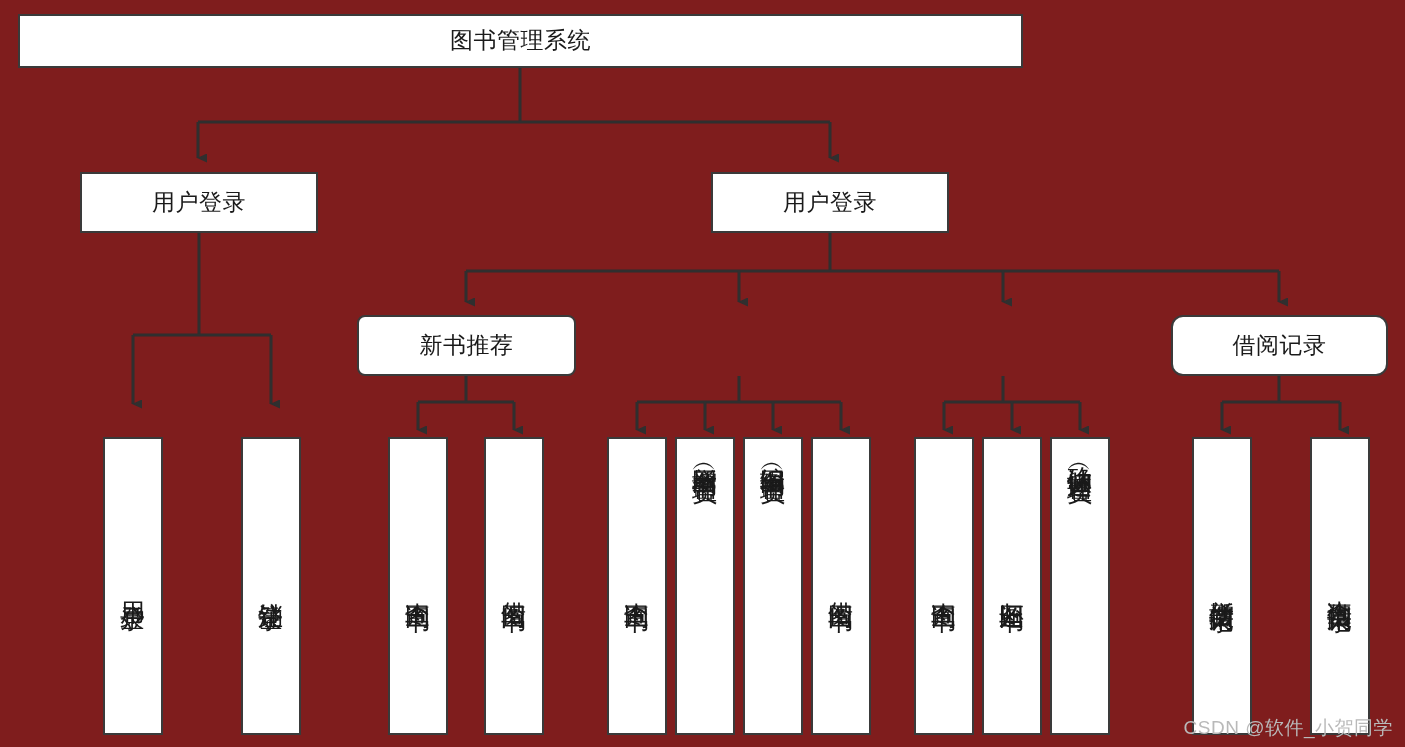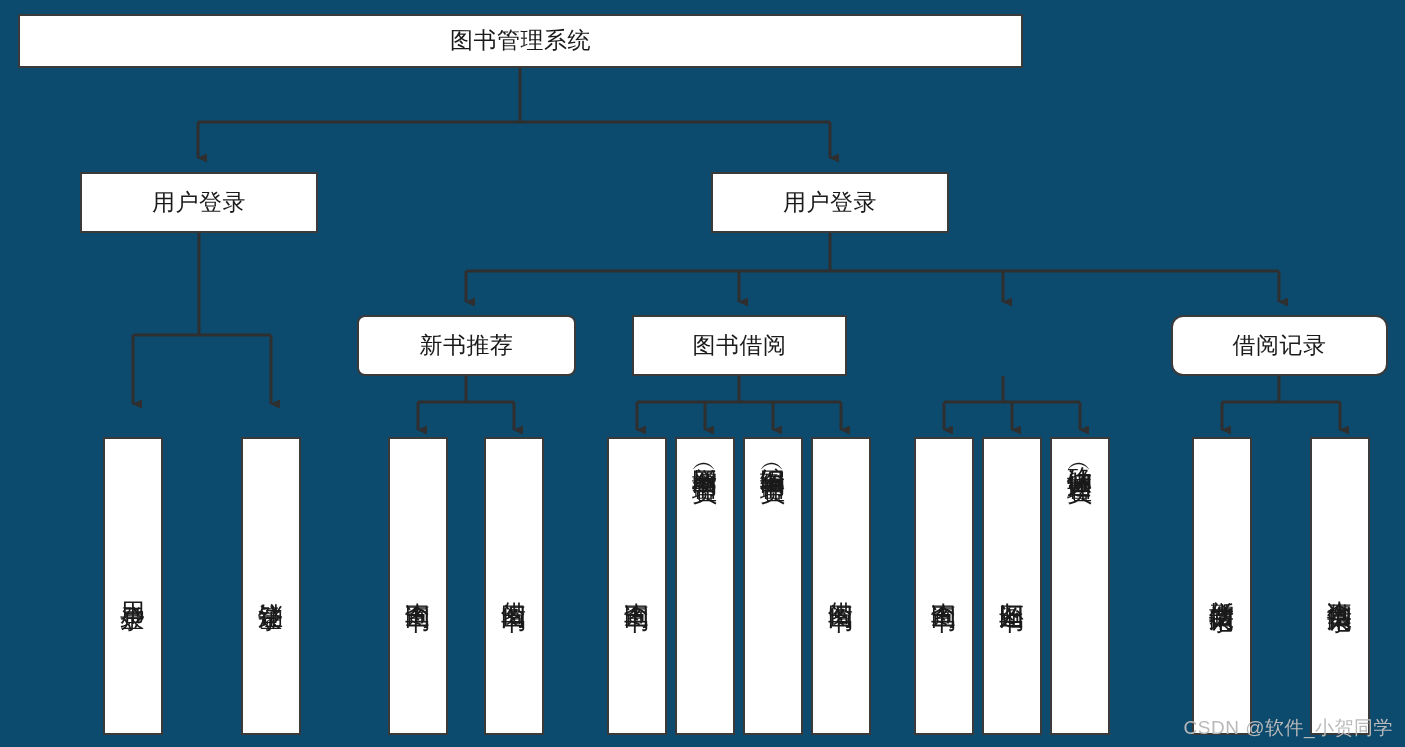--- a/index.html
+++ b/index.html
@@ -7,21 +7,21 @@
     padding: 0;
     background: #ffffff;
   }
   body {
     font-family: "Liberation Sans", "DejaVu Sans", sans-serif;
   }
   #canvas {
     position: relative;
     width: 1405px;
     height: 747px;
-    background: #0c4a6e;
+    background: #7f1d1d;
     overflow: hidden;
   }
   #edges {
     position: absolute;
     left: 0;
     top: 0;
     width: 1405px;
     height: 747px;
     pointer-events: none;
   }
@@ -130,23 +130,20 @@
   <div class="node horiz" style="left:80px; top:172px; width:238px; height:61px;">
     <span class="node-label">用户登录</span>
   </div>
   <div class="node horiz" style="left:711px; top:172px; width:238px; height:61px;">
     <span class="node-label">用户登录</span>
   </div>
 
   <div class="node horiz" style="left:357px; top:315px; width:219px; height:61px;border-radius:8px;">
     <span class="node-label">新书推荐</span>
   </div>
-  <div class="node horiz" style="left:632px; top:315px; width:215px; height:61px;">
-    <span class="node-label">图书借阅</span>
-  </div>
   <div class="node horiz" style="left:1171px; top:315px; width:217px; height:61px;border-radius:12px;">
     <span class="node-label">借阅记录</span>
   </div>
 
   <div class="node vert mid" style="left:103px; top:437px; width:60px; height:298px;">
     <span class="node-label">用户登录</span>
   </div>
   <div class="node vert mid" style="left:241px; top:437px; width:60px; height:298px;">
     <span class="node-label">注销登录</span>
   </div>

